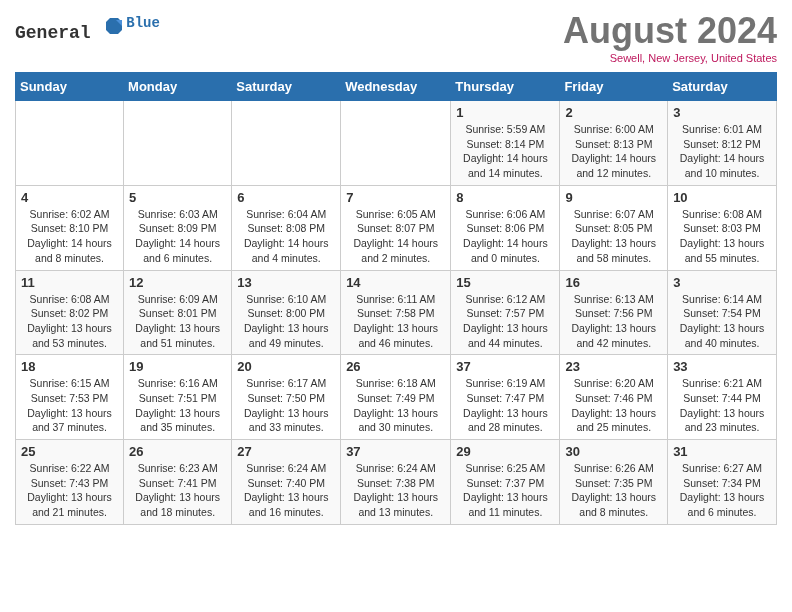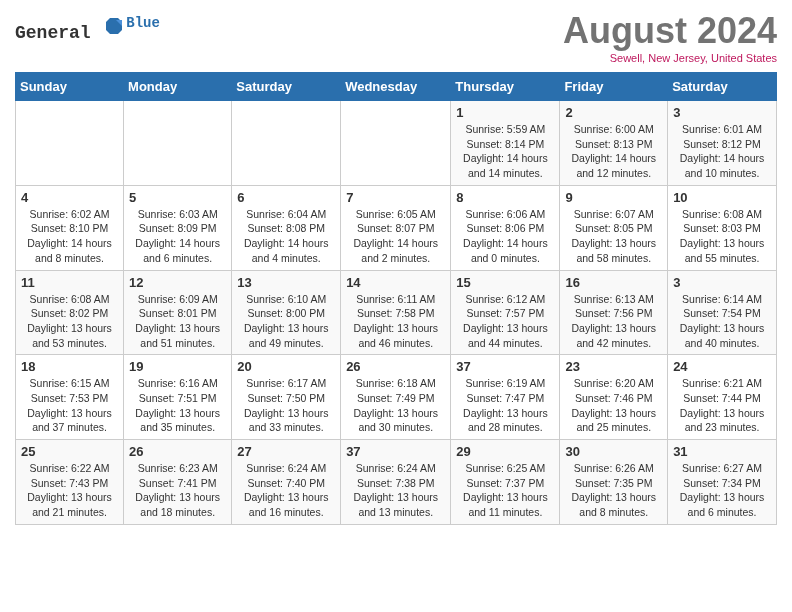--- a/index.html
+++ b/index.html
@@ -223,21 +223,21 @@
         </td>
         <td>
           <span class="day-number">37</span>
           <div class="day-info">Sunrise: 6:19 AM<br>Sunset: 7:47 PM<br>Daylight: 13 hours and 28 minutes.</div>
         </td>
         <td>
           <span class="day-number">23</span>
           <div class="day-info">Sunrise: 6:20 AM<br>Sunset: 7:46 PM<br>Daylight: 13 hours and 25 minutes.</div>
         </td>
         <td>
-          <span class="day-number">24</span>
+          <span class="day-number">33</span>
           <div class="day-info">Sunrise: 6:21 AM<br>Sunset: 7:44 PM<br>Daylight: 13 hours and 23 minutes.</div>
         </td>
       </tr>
       <tr>
         <td>
           <span class="day-number">25</span>
           <div class="day-info">Sunrise: 6:22 AM<br>Sunset: 7:43 PM<br>Daylight: 13 hours and 21 minutes.</div>
         </td>
         <td>
           <span class="day-number">26</span>

